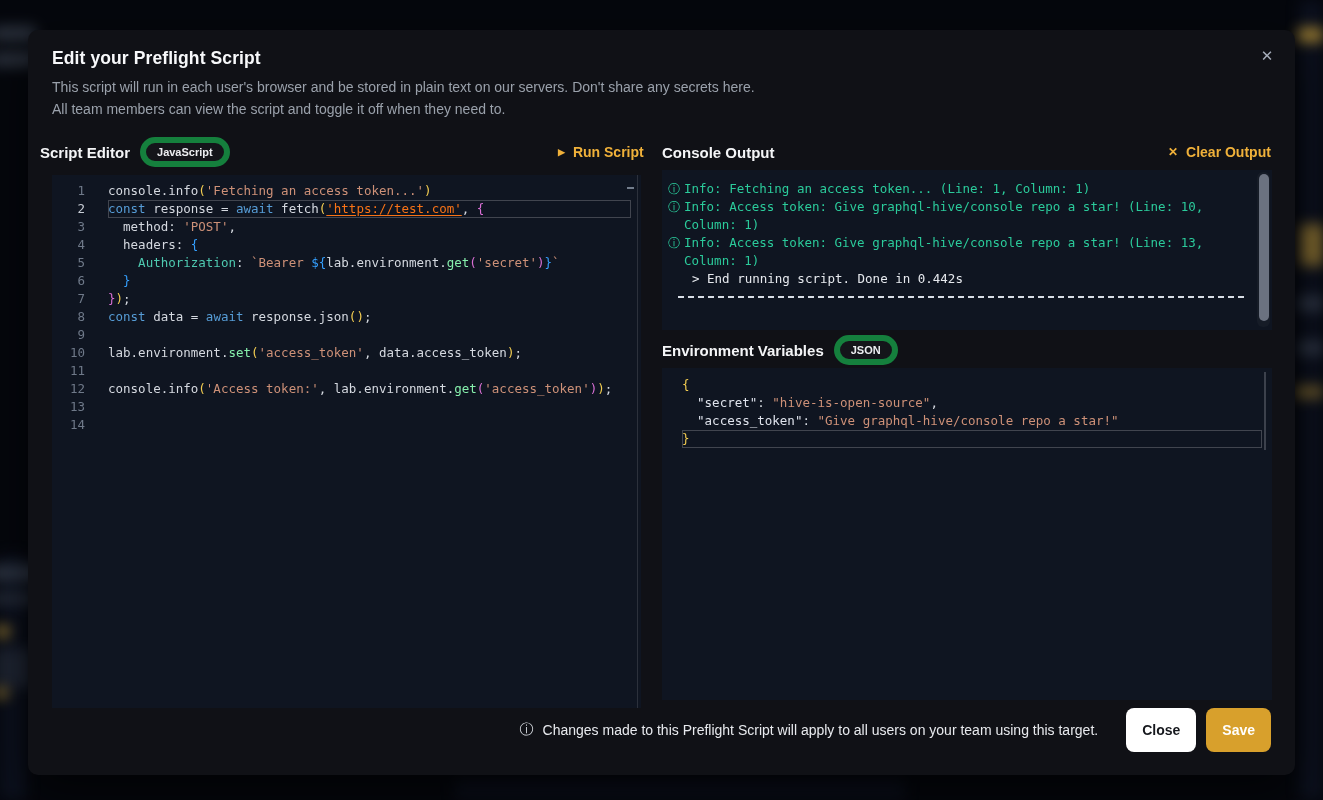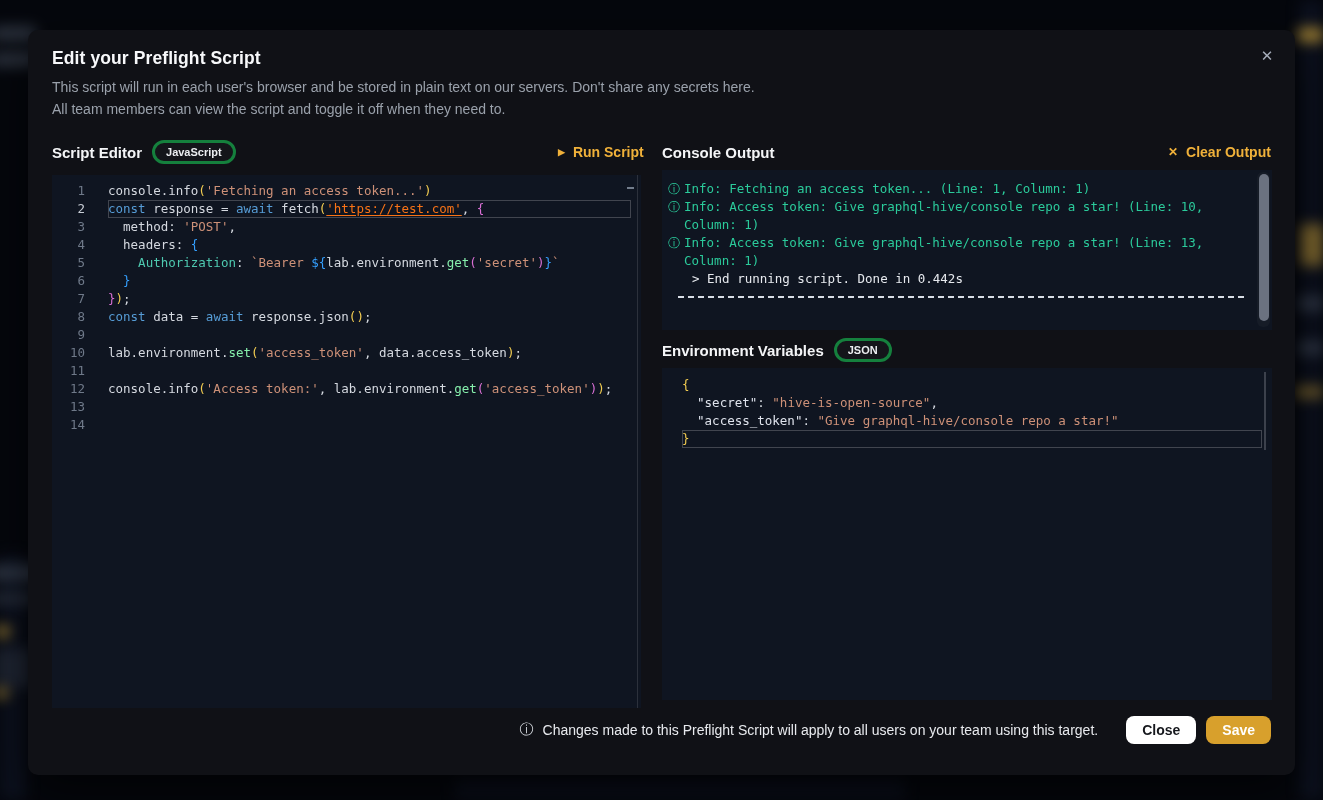--- a/index.html
+++ b/index.html
@@ -32,21 +32,21 @@
   }
   .modal-desc {
     position:absolute; left:24px; top:46px;
     color:#9aa1ab; font-size:14px; line-height:22px;
   }
 
   
   .sec-head { position:absolute; display:flex; align-items:center; height:24px; }
   .sec-title { color:#f4f5f7; font-size:15px; font-weight:bold; }
   .pill {
-    margin-left:10px; padding:3px 11px; border:3px solid #15803d; border-radius:999px;
+    margin-left:10px; padding:3px 11px; border:6px solid #15803d; border-radius:999px;
     color:#eceef1; font-size:11px; font-weight:bold; background:rgba(255,255,255,.02);
   }
   .amber-btn {
     position:absolute; display:flex; align-items:center; gap:8px;
     color:#f0b13a; font-size:14px; font-weight:600; cursor:pointer; height:24px;
   }
   .amber-btn .tri { font-size:9px; line-height:1; }
   .amber-btn .xx  { font-size:12px; line-height:1; }
 
   
@@ -95,21 +95,21 @@
   .env-ruler { position:absolute; right:6px; top:4px; width:2px; height:78px; background:#3c414c; }
 
   
   #footer {
     position:absolute; right:24px; top:682px; height:36px;
     display:flex; align-items:center; gap:10px;
   }
   .note { display:flex; align-items:center; gap:9px; margin-right:18px; }
   .note .nicon { color:#d6dae0; font-size:14px; }
   .note .ntxt { color:#e8eaee; font-size:14px; }
-  .btn { height:28px; border:none; border-radius:8px; font-size:14px; font-weight:600;
+  .btn { height:44px; border:none; border-radius:8px; font-size:14px; font-weight:600;
          padding:0 16px; cursor:pointer; font-family:"Liberation Sans", sans-serif; }
   .btn.close { background:#ffffff; color:#16181d; }
   .btn.save  { background:#d8a02c; color:#ffffff; }
 </style>
 </head>
 <body>
 
 <div id="screen">
 
   <div class="blob navy" style="left:1300px; top:0; width:23px; height:800px;"></div>
@@ -129,21 +129,21 @@
   <div class="blob amber" style="left:1295px; top:386px; width:28px; height:12px; opacity:.55;"></div>
 
   <div id="modal">
     <div class="modal-close">✕</div>
     <div class="modal-title">Edit your Preflight Script</div>
     <div class="modal-desc">
       <div>This script will run in each user's browser and be stored in plain text on our servers. Don't share any secrets here.</div>
       <div>All team members can view the script and toggle it off when they need to.</div>
     </div>
 
-    <div class="sec-head" style="left:24px; top:110px;">
+    <div class="sec-head" style="left:12px; top:110px;">
       <span class="sec-title">Script Editor</span>
       <span class="pill">JavaScript</span>
     </div>
     <div class="amber-btn" style="top:110px; left:530px;">
       <span class="tri">▶</span>
       <span>Run Script</span>
     </div>
 
     <div class="panel" id="editor-panel">
       <div class="editor mono">

